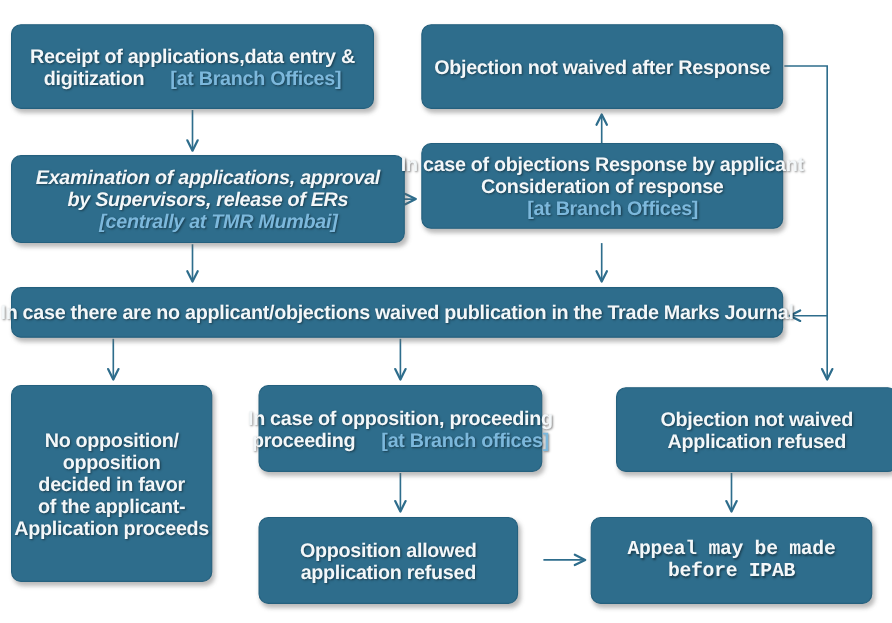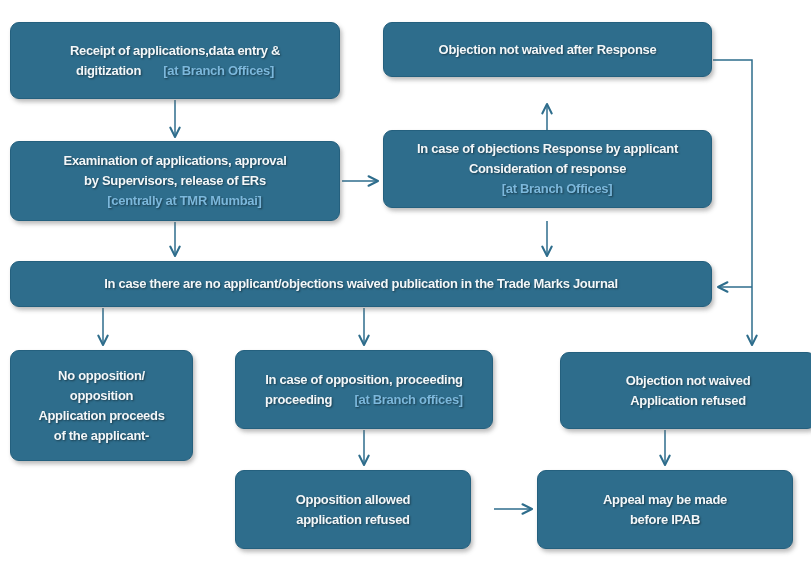--- a/index.html
+++ b/index.html
@@ -48,40 +48,40 @@
     border: 1px solid var(--box-edge);
     border-radius: 9px;
     box-shadow: 2px 3px 4px rgba(105, 105, 105, 0.45);
     display: flex;
     flex-direction: column;
     justify-content: center;
     align-items: center;
     text-align: left;
     color: var(--main-text);
     font-weight: bold;
-    font-size: 13px;
+    font-size: 18px;
     letter-spacing: -0.3px;
     line-height: 20px;
     text-shadow: 1px 1px 2px rgba(0, 0, 0, 0.45);
     padding: 0 2px;
   }
   .flow-box .line { white-space: nowrap; }
   .flow-box .accent { color: var(--accent-text); padding-left: 19px; }
 
   
   #box-receipt               { left: 10px;  top: 22px;  width: 330px; height: 77px; }
-  #box-objection-hearing     { left: 383px; top: 22px;  width: 329px; height: 55px; }
-  #box-examination           { left: 10px;  top: 141px; width: 330px; height: 80px; }
+  #box-objection-hearing     { left: 383px; top: 22px;  width: 329px; height: 77px; }
+  #box-examination           { left: 10px;  top: 141px; width: 358px; height: 80px; font-style: italic; }
   #box-objections-response   { left: 383px; top: 130px; width: 329px; height: 78px; }
   #box-publication           { left: 10px;  top: 261px; width: 702px; height: 46px; }
-  #box-no-opposition         { left: 10px;  top: 350px; width: 183px; height: 111px; }
+  #box-no-opposition         { left: 10px;  top: 350px; width: 183px; height: 179px; }
   #box-opposition-proceeding { left: 235px; top: 350px; width: 258px; height: 79px; }
   #box-objection-refused     { left: 560px; top: 352px; width: 256px; height: 77px; }
   #box-opposition-allowed    { left: 235px; top: 470px; width: 236px; height: 79px; }
-  #box-appeal-ipab           { left: 537px; top: 470px; width: 256px; height: 79px; }
+  #box-appeal-ipab           { left: 537px; top: 470px; width: 256px; height: 79px; font-family: Liberation Mono, monospace; }
 </style>
 </head>
 <body>
 
 <div class="canvas">
 
   <svg class="arrows" viewBox="0 0 811 566" aria-hidden="true">
     <defs>
       <marker id="ah" viewBox="0 0 10 10" refX="8.5" refY="5" markerWidth="9" markerHeight="9" orient="auto">
         <path d="M 1.5 1.5 L 8.5 5 L 1.5 8.5"></path>
@@ -117,22 +117,23 @@
       <div class="line"><span>In case of objections Response by applicant</span></div>
       <div class="line"><span>Consideration of response</span></div>
       <div class="line"><span class="accent">[at Branch Offices]</span></div>
     </div>
   <div class="flow-box" id="box-publication">
       <div class="line"><span>In case there are no applicant/objections waived publication in the Trade Marks Journal</span></div>
     </div>
   <div class="flow-box" id="box-no-opposition">
       <div class="line"><span>No opposition/</span></div>
       <div class="line"><span>opposition</span></div>
+      <div class="line"><span>decided in favor</span></div>
+      <div class="line"><span>of the applicant-</span></div>
       <div class="line"><span>Application proceeds</span></div>
-      <div class="line"><span>of the applicant-</span></div>
     </div>
   <div class="flow-box" id="box-opposition-proceeding">
       <div class="line"><span>In case of opposition, proceeding</span></div>
       <div class="line"><span>proceeding </span><span class="accent">[at Branch offices]</span></div>
     </div>
   <div class="flow-box" id="box-objection-refused">
       <div class="line"><span>Objection not waived</span></div>
       <div class="line"><span>Application refused</span></div>
     </div>
   <div class="flow-box" id="box-opposition-allowed">

